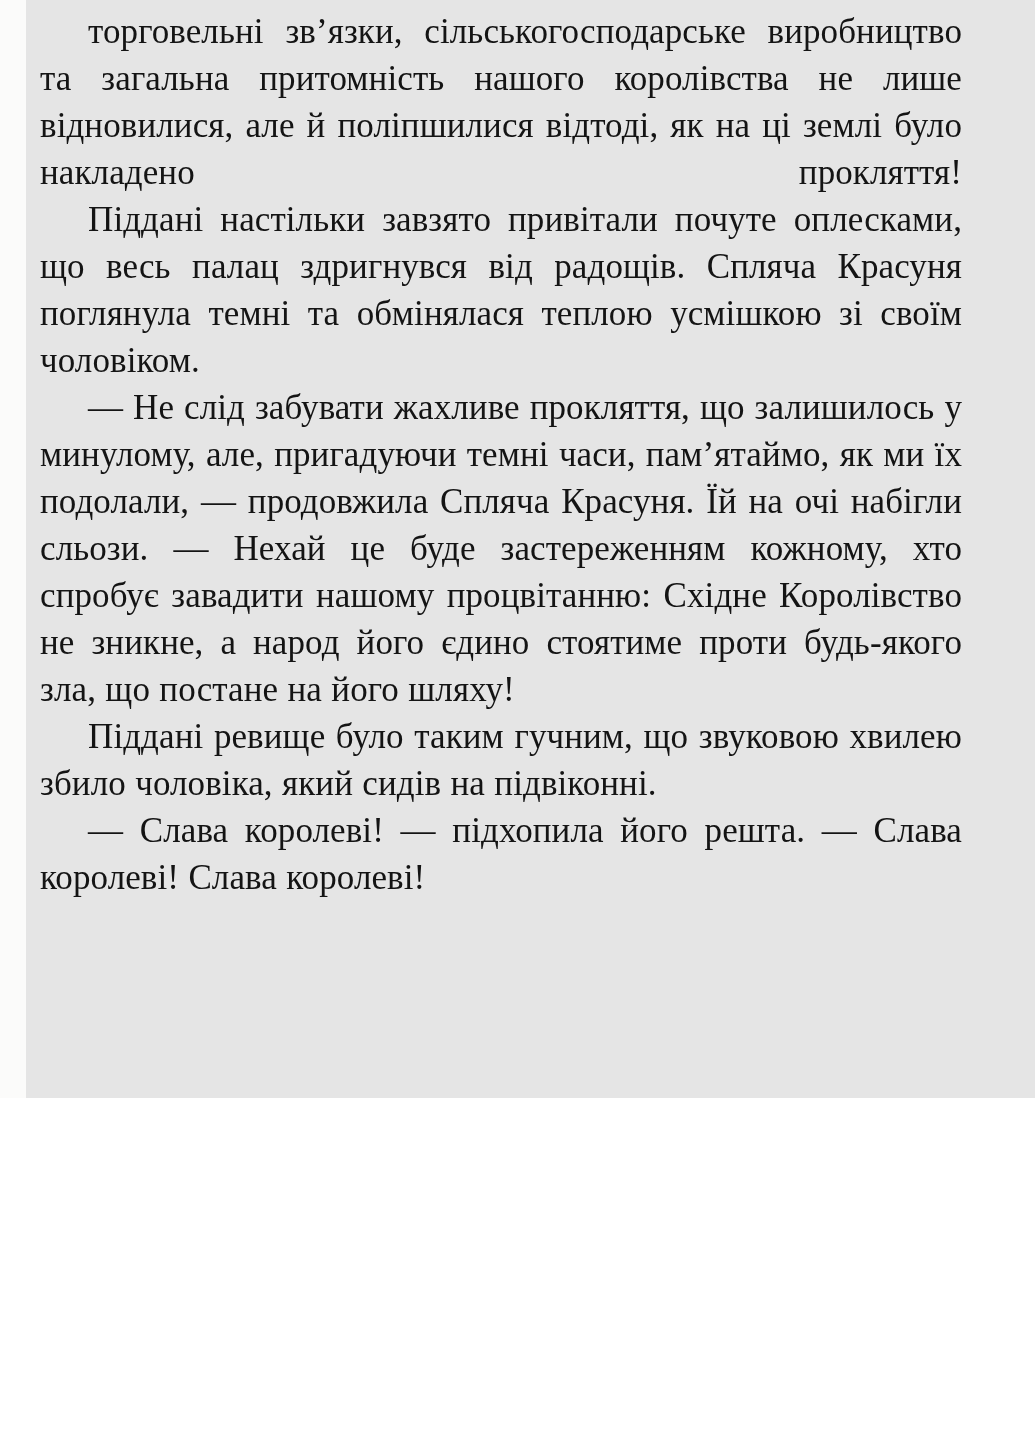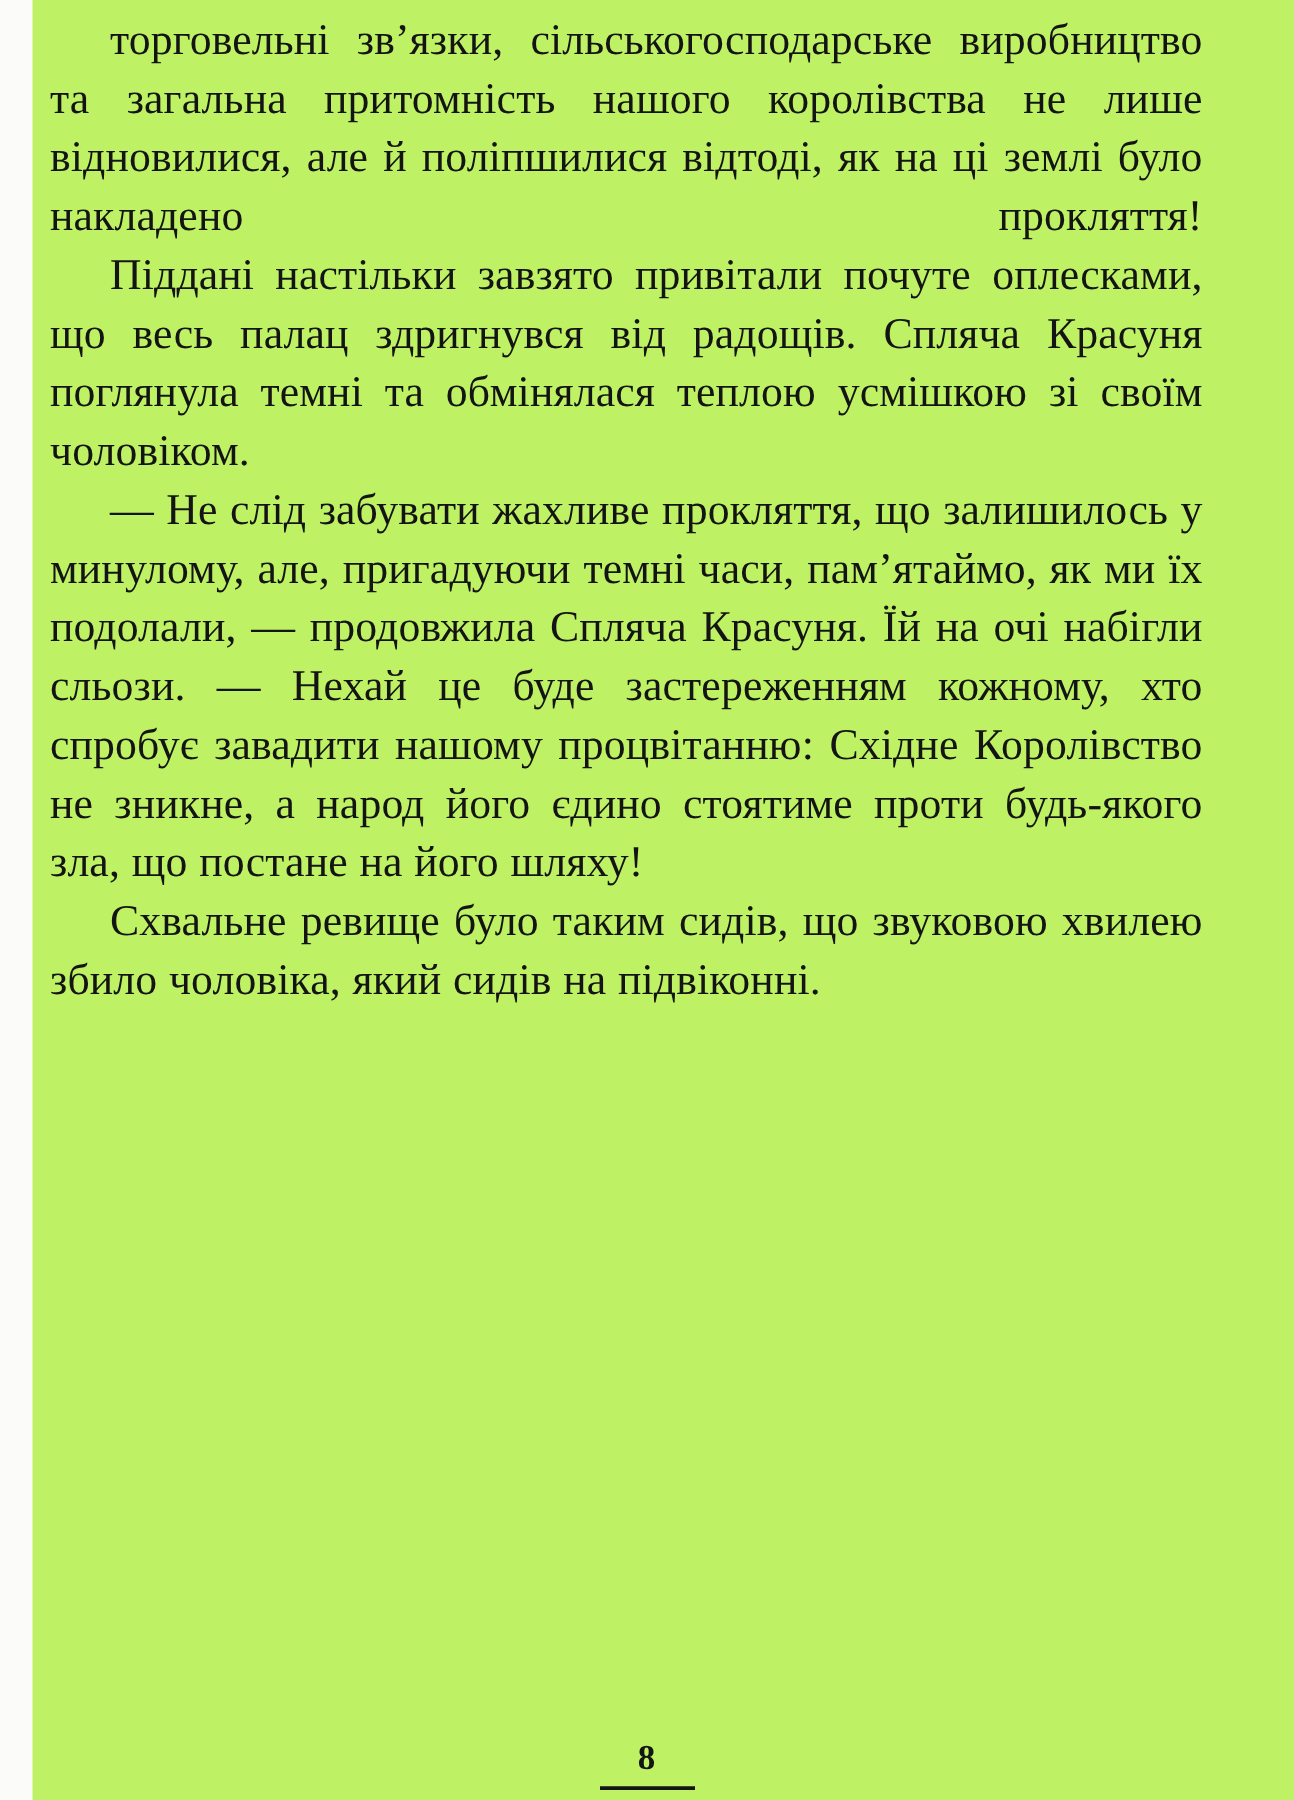--- a/index.html
+++ b/index.html
@@ -3,22 +3,22 @@
 <meta charset="utf-8">
 <style>
   html, body {
     margin: 0;
     padding: 0;
     background: #ffffff;
   }
   .page {
     position: relative;
     width: 1035px;
-    height: 1440px;
-    background: #bef264;
+    height: 1098px;
+    background: #e5e5e5;
     overflow: hidden;
     font-family: "Liberation Serif", "DejaVu Serif", serif;
     color: #141414;
     text-decoration: underline;
   }
   
   .gutter {
     position: absolute;
     left: 0;
     top: 0;
@@ -73,21 +73,22 @@
 <body>
 
 <div class="page">
 
   <div class="gutter"></div>
 
   <div class="textblock">
     <p class="para full-justify">торговельні зв’язки, сільськогосподарське виробництво та загальна притомність нашого королівства не лише відновилися, але й поліпшилися відтоді, як на ці землі було накладено прокляття!</p>
     <p class="para">Піддані настільки завзято привітали почуте оплесками, що весь палац здригнувся від радощів. Спляча Красуня поглянула темні та обмінялася теплою усмішкою зі своїм чоловіком.</p>
     <p class="para">— Не слід забувати жахливе прокляття, що залишилось у минулому, але, пригадуючи темні часи, пам’ятаймо, як ми їх подолали, — продовжила Спляча Красуня. Їй на очі набігли сльози. — Нехай це буде застереженням кожному, хто спробує завадити нашому процвітанню: Східне Королівство не зникне, а народ його єдино стоятиме проти будь-якого зла, що постане на його шляху!</p>
-    <p class="para">Схвальне ревище було таким сидів, що звуковою хвилею збило чоловіка, який сидів на підвіконні.</p>
+    <p class="para">Піддані ревище було таким гучним, що звуковою хвилею збило чоловіка, який сидів на підвіконні.</p>
+    <p class="para">— Слава королеві! — підхопила його решта. — Слава королеві! Слава королеві!</p>
   </div>
 
   <div class="folio">
     <div class="folio-number">8</div>
     <div class="folio-rule"></div>
   </div>
 
 </div>
 
 </body></html>

